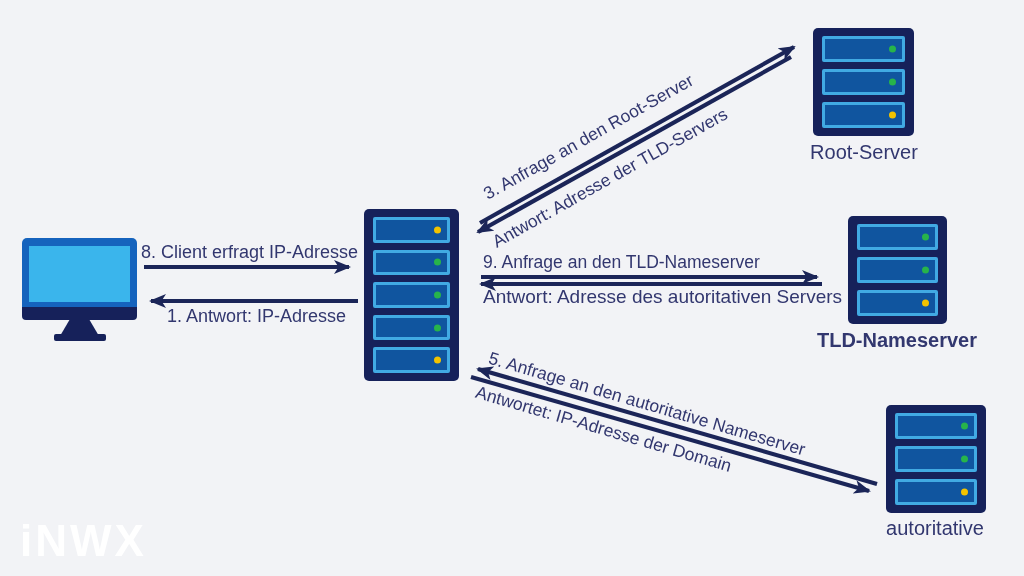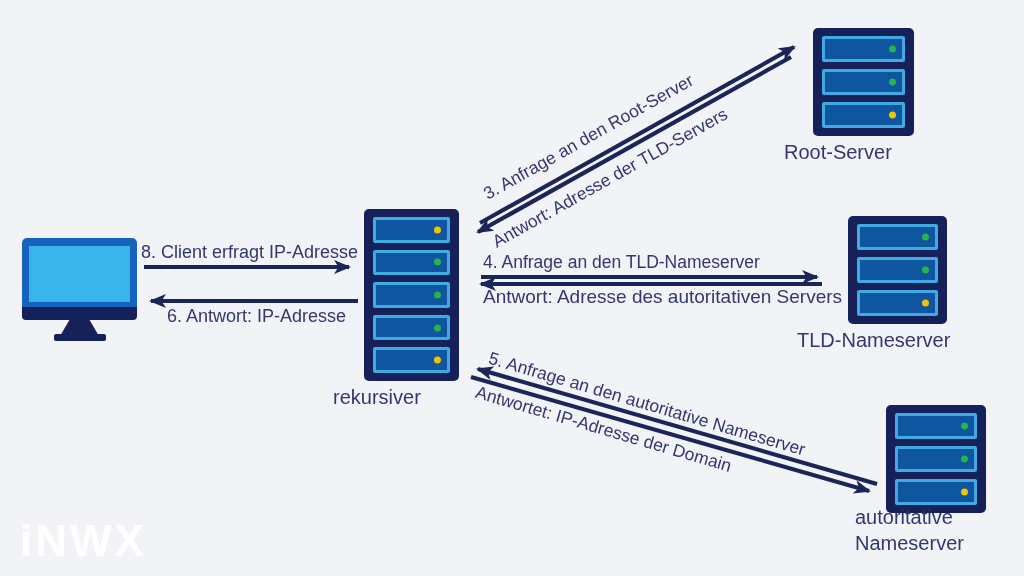--- a/index.html
+++ b/index.html
@@ -27,26 +27,26 @@
   .root     { left:813px; top:28px;  width:101px; height:108px; }
   .tld      { left:848px; top:216px; width:99px;  height:108px; }
   .auth     { left:886px; top:405px; width:100px; height:108px; }
   .slot { flex:1; background:var(--slot-blue,#10559f); border:3px solid var(--slot-border,#41aae3);
     border-radius:2px; position:relative; }
   .dot { position:absolute; width:7px; height:7px; border-radius:50%; right:6px; top:50%; transform:translateY(-50%); }
   .led-green  { background:var(--led-green,#27b44b); }
   .led-yellow { background:var(--led-yellow,#f2c300); }
 
   
-  .node-label { position:absolute; text-align:left; color:var(--text-navy,#32376f);
+  .node-label { position:absolute; text-align:center; color:var(--text-navy,#32376f);
     font-size:20px; line-height:26px; }
   .resolver-label { left:333px; top:384px; width:160px; }
   .root-label     { left:784px; top:139px; width:160px; }
-  .tld-label      { left:797px; top:327px; width:200px; }
-  .auth-label     { left:855px; top:504px; width:160px; }
+  .tld-label      { left:797px; top:327px; width:200px;font-weight:bold; }
+  .auth-label     { left:855px; top:515px; width:160px; }
 
   
   .flow-label { position:absolute; color:var(--text-navy,#32376f); font-size:18px; white-space:nowrap; }
   .t2  { left:141px; top:242px; }
   .t6  { left:167px; top:306px; }
   .t4a { left:483px; top:252px; font-size:17.5px; }
   .t4b { left:483px; top:286px; font-size:19px; }
   .rot { transform-origin:0 0; font-size:17.5px; }
   .t3a { left:480px; top:186px; transform:rotate(-29.3deg); }
   .t3b { left:489px; top:234px; transform:rotate(-29.3deg); }
@@ -135,33 +135,31 @@
       </div>
     <div class="slot">
         <span class="dot led-green"></span>
       </div>
     <div class="slot">
         <span class="dot led-yellow"></span>
       </div>
   </div>
 
   <div class="node-label resolver-label">
-    <div>rekursiver</div>
   </div>
   <div class="node-label root-label">Root-Server</div>
   <div class="node-label tld-label">TLD-Nameserver</div>
   <div class="node-label auth-label">
     <div>autoritative</div>
-    <div>Nameserver</div>
   </div>
 
   <div class="flow-label t2">8. Client erfragt IP-Adresse</div>
-  <div class="flow-label t6">6. Antwort: IP-Adresse</div>
+  <div class="flow-label t6">1. Antwort: IP-Adresse</div>
   <div class="flow-label rot t3a">3. Anfrage an den Root-Server</div>
   <div class="flow-label rot t3b">Antwort: Adresse der TLD-Servers</div>
-  <div class="flow-label t4a">4. Anfrage an den TLD-Nameserver</div>
+  <div class="flow-label t4a">9. Anfrage an den TLD-Nameserver</div>
   <div class="flow-label t4b">Antwort: Adresse des autoritativen Servers</div>
   <div class="flow-label rot t5a">5. Anfrage an den autoritative Nameserver</div>
   <div class="flow-label rot t5b">Antwortet: IP-Adresse der Domain</div>
 
   <div class="logo">iNWX</div>
 
 </div>
 
 </body></html>

